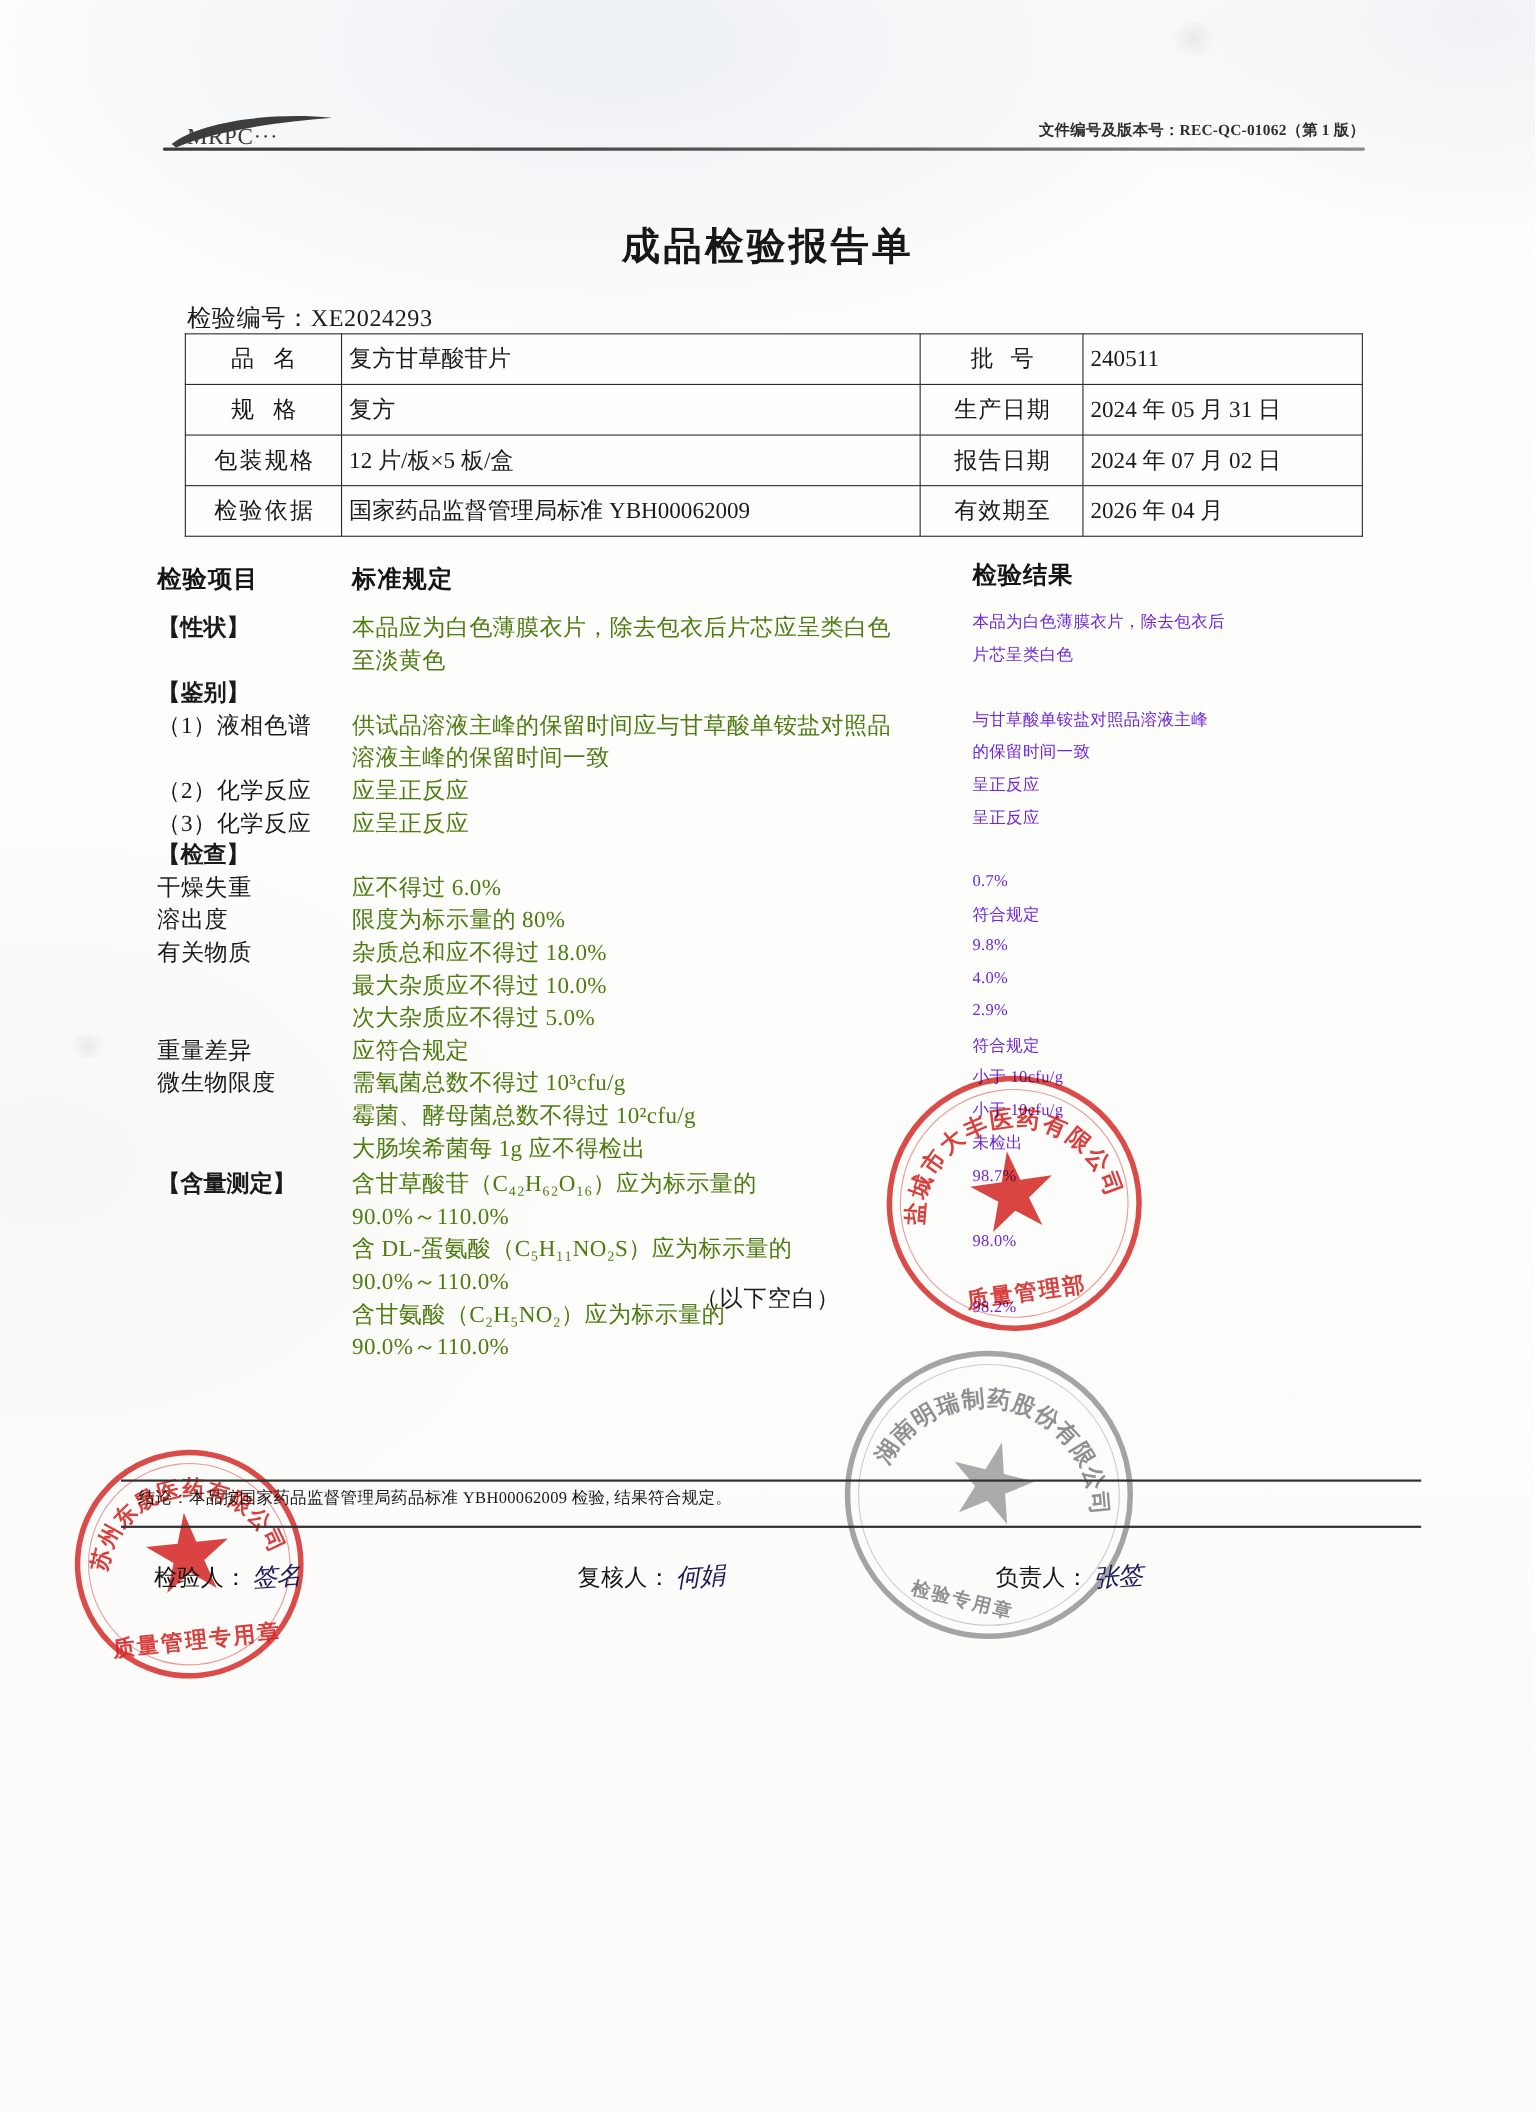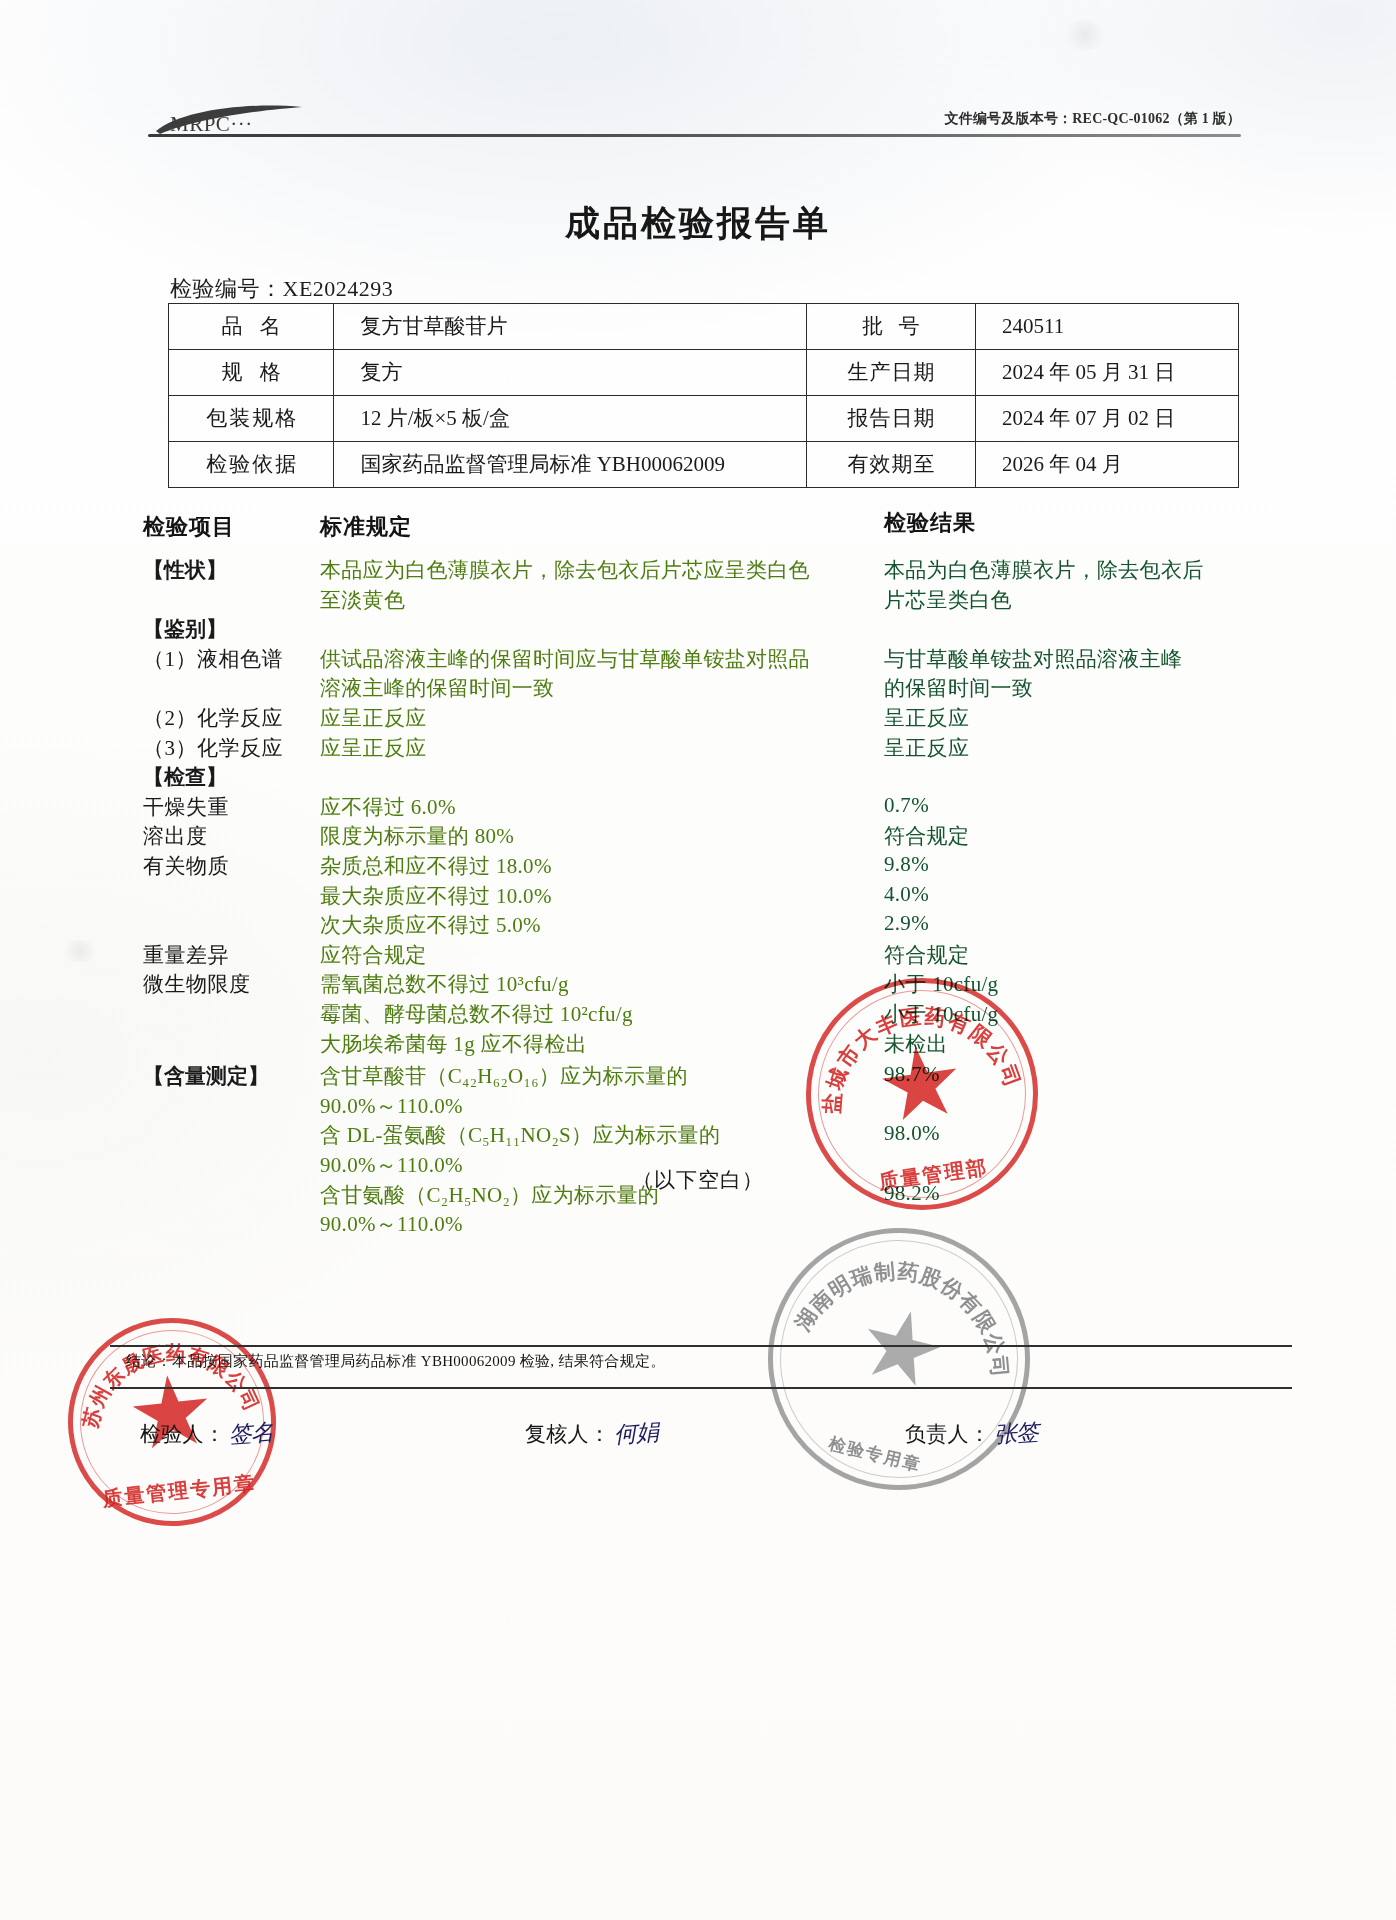--- a/index.html
+++ b/index.html
@@ -70,21 +70,21 @@
   }
 
   
   .info-table{
     position:absolute;left:168px;top:303px;width:1071px;
     border-collapse:collapse;
     font-size:21px;color:#1a1a1a;
   }
   .info-table td{
     border:1.6px solid #2b2b2b;
-    height:45px;padding:0 26px;vertical-align:middle;
+    height:45px;padding:0 6px;vertical-align:middle;
     line-height:1.2;
   }
   .lab{
     width:115px;text-align:center;letter-spacing:6px;text-indent:6px;
     white-space:nowrap;
   }
   .lab.tight{letter-spacing:2px;text-indent:2px;}
   .val-wide{width:460px;padding-left:16px;}
   .lab-r{width:120px;text-align:center;letter-spacing:5px;text-indent:5px;white-space:nowrap;}
   .lab-r.tight{letter-spacing:1px;text-indent:1px;}
@@ -104,21 +104,21 @@
   .c-item{
     position:absolute;left:143px;width:185px;
     font-size:21px;color:#1a1a1a;letter-spacing:.5px;white-space:nowrap;
   }
   .c-spec{
     position:absolute;left:320px;width:560px;
     font-size:21px;color:#4d7c0f;letter-spacing:.3px;
   }
   .c-res{
     position:absolute;left:884px;width:330px;
-    font-size:21px;color:#14532d;letter-spacing:.3px;
+    font-size:15px;color:#6d28d9;letter-spacing:.3px;
   }
   .bold-br{font-weight:bold;letter-spacing:0;}
 
   .blank-note{
     position:absolute;left:0;right:0;top:1166px;text-align:center;
     font-size:21px;color:#1a1a1a;letter-spacing:1px;
   }
 
   
   .foot-rule-top{

